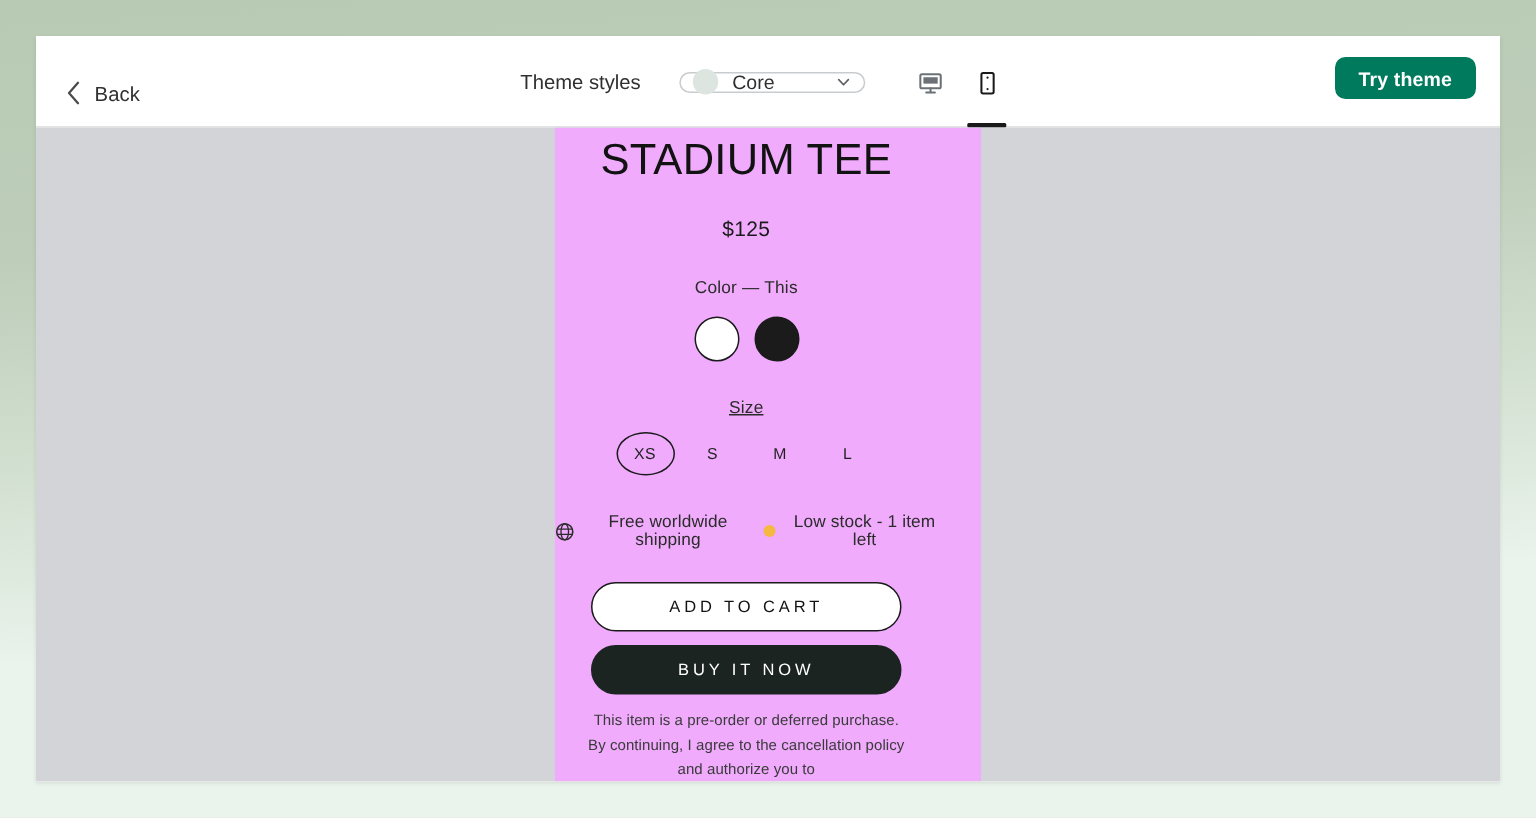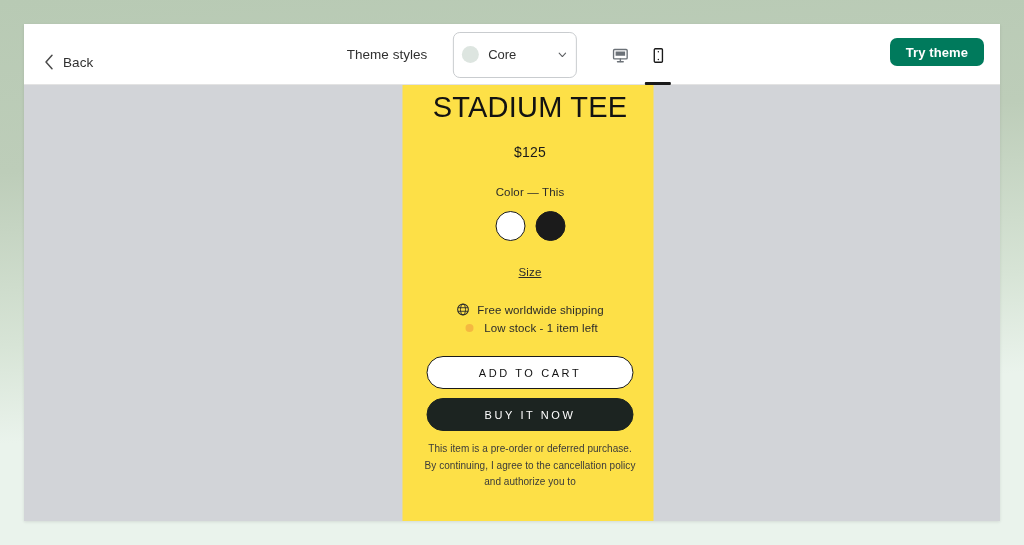--- a/index.html
+++ b/index.html
@@ -71,21 +71,21 @@
   .theme-styles-label {
     font-size: 13.5px;
     color: #303030;
     margin-right: 14px;
     white-space: nowrap;
   }
 
   .style-select {
     position: relative;
     width: 124px;
-    height: 46px;
+    height: 14px;
     border: 1px solid #c9cccf;
     border-radius: 7px;
     background: #ffffff;
     display: flex;
     align-items: center;
     padding: 0 8px;
     box-sizing: border-box;
     cursor: pointer;
   }
   .swatch-dot {
@@ -156,25 +156,24 @@
     height: 436px;
     background: #d2d4d8;
     overflow: hidden;
   }
 
   .mobile-frame {
     position: absolute;
     left: 50%;
     transform: translateX(-50%);
     top: 0;
-    width: 251px;
+    width: 284px;
     height: 436px;
-    background: #fde047;
+    background: #f0abfc;
     overflow: hidden;
-    margin-left: 16px;
   }
 
   .mobile-inner {
     position: relative;
     width: 255px;
     padding-top: 6px;
     box-sizing: border-box;
     text-align: center;
   }
 
@@ -254,21 +253,21 @@
     margin: 0 3px;
   }
   .size-option.selected {
     border: 1.5px solid #1a1a1a;
     border-radius: 50%/50%;
   }
 
   .info-list {
     margin-top: 25px;
     display: flex;
-    flex-direction: column;
+    flex-direction: row;
     align-items: center;
     gap: 6px;
   }
   .info-row {
     display: flex;
     align-items: center;
     gap: 8px;
     font-size: 11.5px;
     color: #2b2b2b;
     letter-spacing: 0.1px;
@@ -377,20 +376,26 @@
 
         <div class="option-label">Color — This</div>
 
         <div class="color-swatches">
           <div class="color-swatch white"></div>
           <div class="color-swatch black"></div>
         </div>
 
         <div class="size-label">Size</div>
 
+        <div class="size-options">
+          <div class="size-option selected">XS</div>
+          <div class="size-option">S</div>
+          <div class="size-option">M</div>
+          <div class="size-option">L</div>
+        </div>
 
         <div class="info-list">
           <div class="info-row">
             <svg class="globe-icon" viewBox="0 0 16 16">
               <circle cx="8" cy="8" r="6.6" fill="none" stroke="#2b2b2b" stroke-width="1.3"></circle>
               <ellipse cx="8" cy="8" rx="3.1" ry="6.6" fill="none" stroke="#2b2b2b" stroke-width="1.1"></ellipse>
               <path d="M1.6 5.8 H14.4 M1.6 10.2 H14.4" stroke="#2b2b2b" stroke-width="1.1"></path>
             </svg>
             <span>Free worldwide shipping</span>
           </div>

